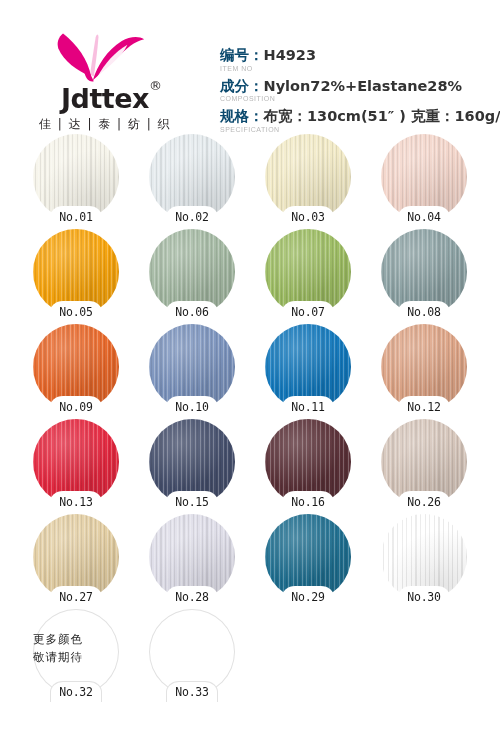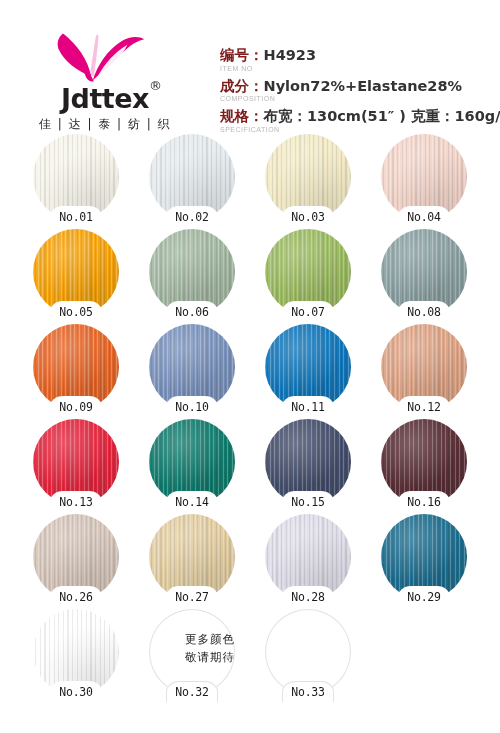--- a/index.html
+++ b/index.html
@@ -77,21 +77,21 @@
     padding-left: 10px;
   }
   .spec-row { margin-bottom: 2px; }
   .spec-main {
     font-size: 14.5px;
     color: #3a3a3a;
     line-height: 1.28;
     white-space: nowrap;
     font-family: "DejaVu Sans", "Liberation Sans", sans-serif;
   }
-  .spec-main .lbl { font-weight: 700; color: #7f1d1d; }
+  .spec-main .lbl { font-weight: 700; color: #0c4a6e; }
   .spec-main .val { font-weight: 600; color: #333333; }
   .spec-sub {
     font-size: 7px;
     color: #b8b8b8;
     letter-spacing: 0.5px;
     margin-top: 0px;
     margin-bottom: 5px;
     font-family: "Liberation Sans", sans-serif;
   }
 
@@ -189,21 +189,21 @@
     color: #1b1b1b;
     white-space: nowrap;
     letter-spacing: -0.2px;
   }
 
   .coming-soon {
     position: absolute;
     top: 22px;
     left: 0;
     right: 0;
-    text-align: right;
+    text-align: left;
     z-index: 4;
     font-family: Liberation Mono, monospace;
     font-size: 11.5px;
     line-height: 1.55;
     color: #2b2b2b;
     letter-spacing: 1px;
   }
 </style>
 </head>
 <body>
@@ -379,30 +379,20 @@
         <div class="disc" style="background: rgb(229, 40, 64);">
           <div class="rib"></div>
           <div class="shade"></div>
         </div>
         <div class="notch"></div>
         <div class="swatch-label">No.13</div>
       </div>
     </div>
     <div class="swatch-cell">
       <div class="swatch">
-        <div class="disc" style="background: rgb(17, 125, 111);">
-          <div class="rib"></div>
-          <div class="shade"></div>
-        </div>
-        <div class="notch"></div>
-        <div class="swatch-label">No.14</div>
-      </div>
-    </div>
-    <div class="swatch-cell">
-      <div class="swatch">
         <div class="disc" style="background: rgb(70, 80, 109);">
           <div class="rib"></div>
           <div class="shade"></div>
         </div>
         <div class="notch"></div>
         <div class="swatch-label">No.15</div>
       </div>
     </div>
     <div class="swatch-cell">
       <div class="swatch">

